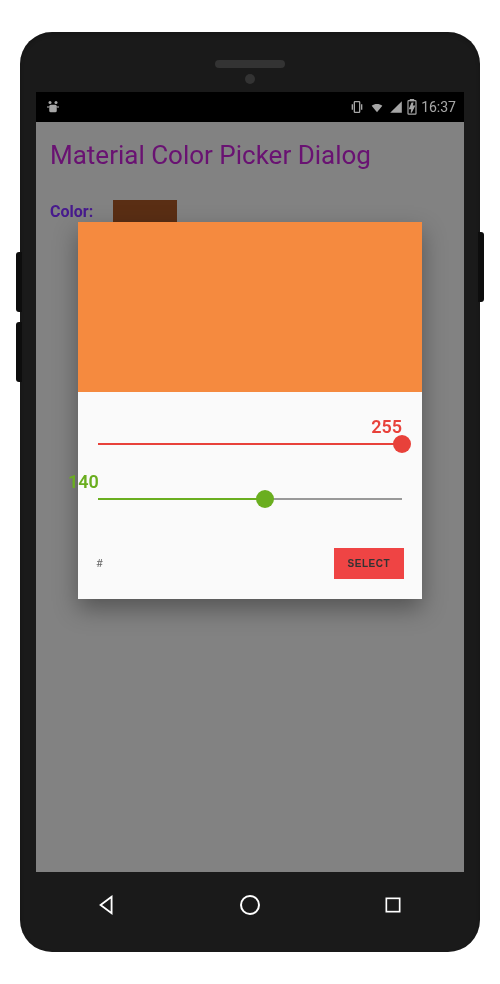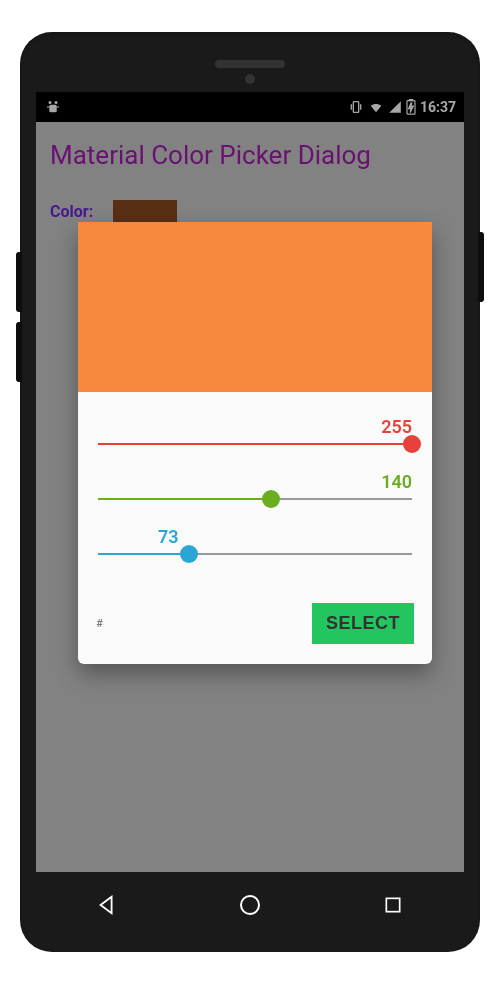--- a/index.html
+++ b/index.html
@@ -86,24 +86,23 @@
 
     .scrim {
       position: absolute;
       top: 0; left: 0; right: 0; bottom: 0;
       background: rgba(0,0,0,.35);
     }
     .dialog {
       position: absolute;
       top: 130px;
       left: 42px;
-      right: 32px;
+      right: 42px;
       background: #fafafa;
       box-shadow: 0 10px 22px rgba(0,0,0,.35);
-      border-radius: 6px;
     }
     .preview { height: 170px; }
     .sliders { padding: 24px 20px 12px 20px; }
     .slider-row { margin-bottom: 26px; position: relative; }
     .slider-val {
       text-align: right;
       font-size: 18px;
       font-weight: 600;
       margin-bottom: 6px;
       position: relative;
@@ -112,21 +111,21 @@
       position: relative;
       height: 2px;
       background: #999;
       width: 100%;
     }
     .fill { position: absolute; top: 0; bottom: 0; background: currentColor; }
     .thumb { position: absolute; top: 50%; transform: translate(-50%,-50%); width: 18px; height: 18px; border-radius: 50%; background: currentColor; }
     .red { color: #e8413a; }
     .green { color: #6aae1f; }
     .blue { color: #2aa6d6; }
-    .val-center { text-align: right; margin-left: -30px; }
+    .val-center { text-align: left; margin-left: -30px; }
     .val-leftish { text-align: left; padding-left: 60px; }
 
     .footer-row {
       display: flex;
       align-items: center;
       justify-content: space-between;
       padding: 10px 18px 20px 18px;
     }
     .hex-wrap { display: flex; align-items: baseline; gap: 4px; }
     .hex-hash { font-size: 11px; color: #666; }
@@ -135,24 +134,24 @@
       border-bottom: 2px solid #2aa6d6;
       background: transparent;
       font-size: 18px;
       color: #222;
       width: 90px;
       padding: 2px 2px;
       font-family: inherit;
       outline: none;
     }
     .select-btn {
-      background: #22c55e;
+      background: #ef4444;
       border: none;
       padding: 10px 14px;
-      font-size: 18px;
+      font-size: 10px;
       font-weight: 700;
       color: #333;
       letter-spacing: .5px;
       cursor: pointer;
     }
 
     .nav-bar {
       position: absolute;
       bottom: 22px;
       left: 16px; right: 16px;
@@ -204,21 +203,21 @@
               <path d="M2 22L22 2v20H2z"></path>
             </svg>
         </span>
         <span class="status-icon">
           <svg width="10" height="16" viewBox="0 0 12 20" fill="none" stroke="#fff" stroke-width="1.5">
               <rect x="1" y="2" width="10" height="17" rx="1"></rect>
               <rect x="4" y="0" width="4" height="2" fill="#fff"></rect>
               <path d="M6 5l-3 7h3l-1 5 4-8H6l1-4z" fill="#fff"></path>
             </svg>
         </span>
-        <span style="font-weight:700;">16:37</span>
+        <span style="font-weight:400;">16:37</span>
       </div>
     </div>
 
     <div class="content">
       <div class="page-title">Material Color Picker Dialog</div>
       <div class="color-row">
         <div class="color-label">Color:</div>
         <div class="swatch" id="swatch" style="background: rgb(139, 72, 32);"></div>
       </div>
     </div>
@@ -238,27 +237,20 @@
         </div>
 
         <div class="slider-row green">
           <div class="slider-val val-center">140</div>
           <div class="track">
             <div class="fill" id="fill-g" style="width: 55%;"></div>
             <div class="thumb" id="thumb-g" style="left: 55%;"></div>
           </div>
         </div>
 
-        <div class="slider-row blue">
-          <div class="slider-val val-leftish">73</div>
-          <div class="track">
-            <div class="fill" id="fill-b" style="width: 29%;"></div>
-            <div class="thumb" id="thumb-b" style="left: 29%;"></div>
-          </div>
-        </div>
 
       </div>
       <div class="footer-row">
         <div class="hex-wrap">
           <span class="hex-hash">#</span>
         </div>
         <button class="select-btn">SELECT</button>
       </div>
     </div>
 

